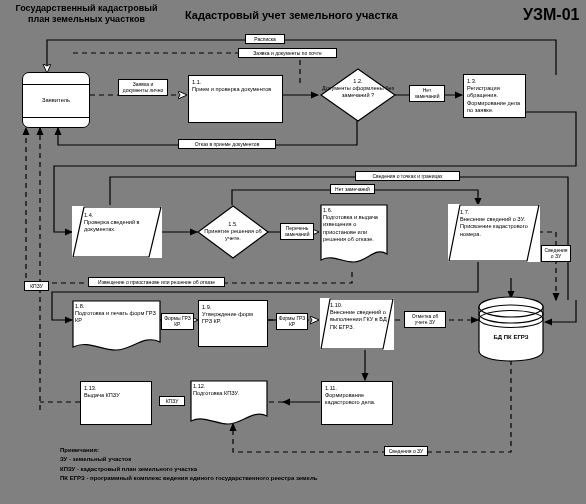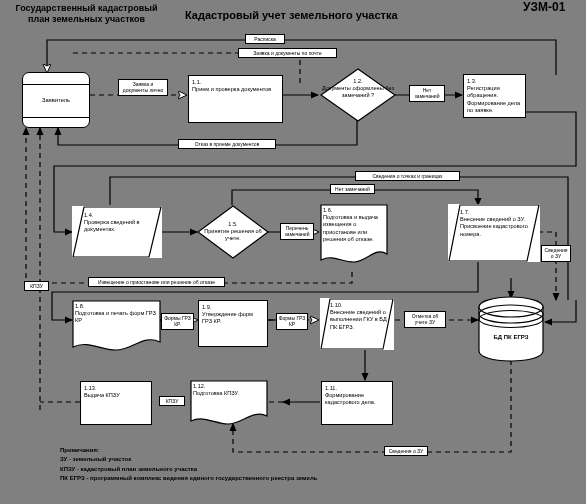--- a/index.html
+++ b/index.html
@@ -5,21 +5,21 @@
   html,body{margin:0;padding:0;background:#808080;}
   body{
     width:586px;height:504px;position:relative;overflow:hidden;
     font-family:"Liberation Sans","DejaVu Sans",sans-serif;
     background:#808080;color:#000;
   }
   #canvas{position:absolute;left:0;top:0;width:586px;height:504px;}
   .hdr{position:absolute;font-weight:bold;color:#000;white-space:pre;}
   #title-left{left:4px;top:3px;font-size:9px;line-height:11px;text-align:center;width:165px;}
   #title-main{left:185px;top:9px;font-size:11px;}
-  #title-code{left:523px;top:0;font-size:12px;}
+  #title-code{left:523px;top:6px;font-size:16px;}
 
   .node{position:absolute;background:#ffffff;border:1px solid #000;box-sizing:border-box;
         font-size:5.6px;line-height:7.2px;color:#000;padding:3px 3px;overflow:hidden;}
   .node .num{display:block;}
   .node .txt{display:block;}
   .actor{position:absolute;background:#fff;border:1px solid #000;border-radius:7px;box-sizing:border-box;}
   .actor .bar{position:absolute;left:0;right:0;height:0;border-top:1px solid #000;}
   .actor .lbl{position:absolute;left:0;right:0;text-align:center;font-size:5.8px;color:#000;}
 
   .para{position:absolute;background:#fff;box-sizing:border-box;}

